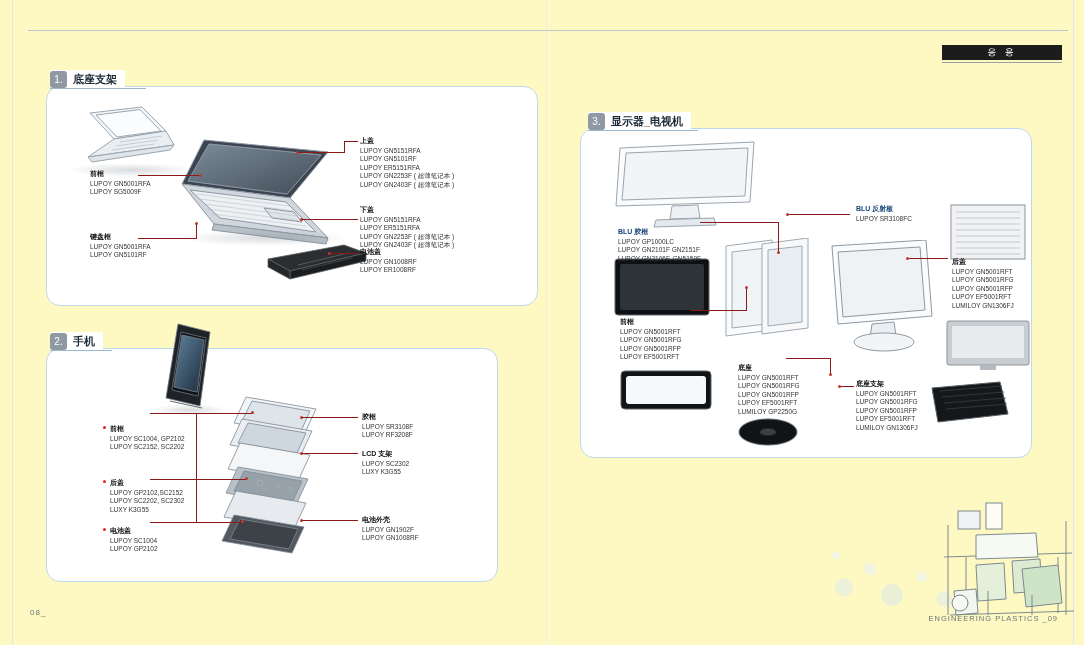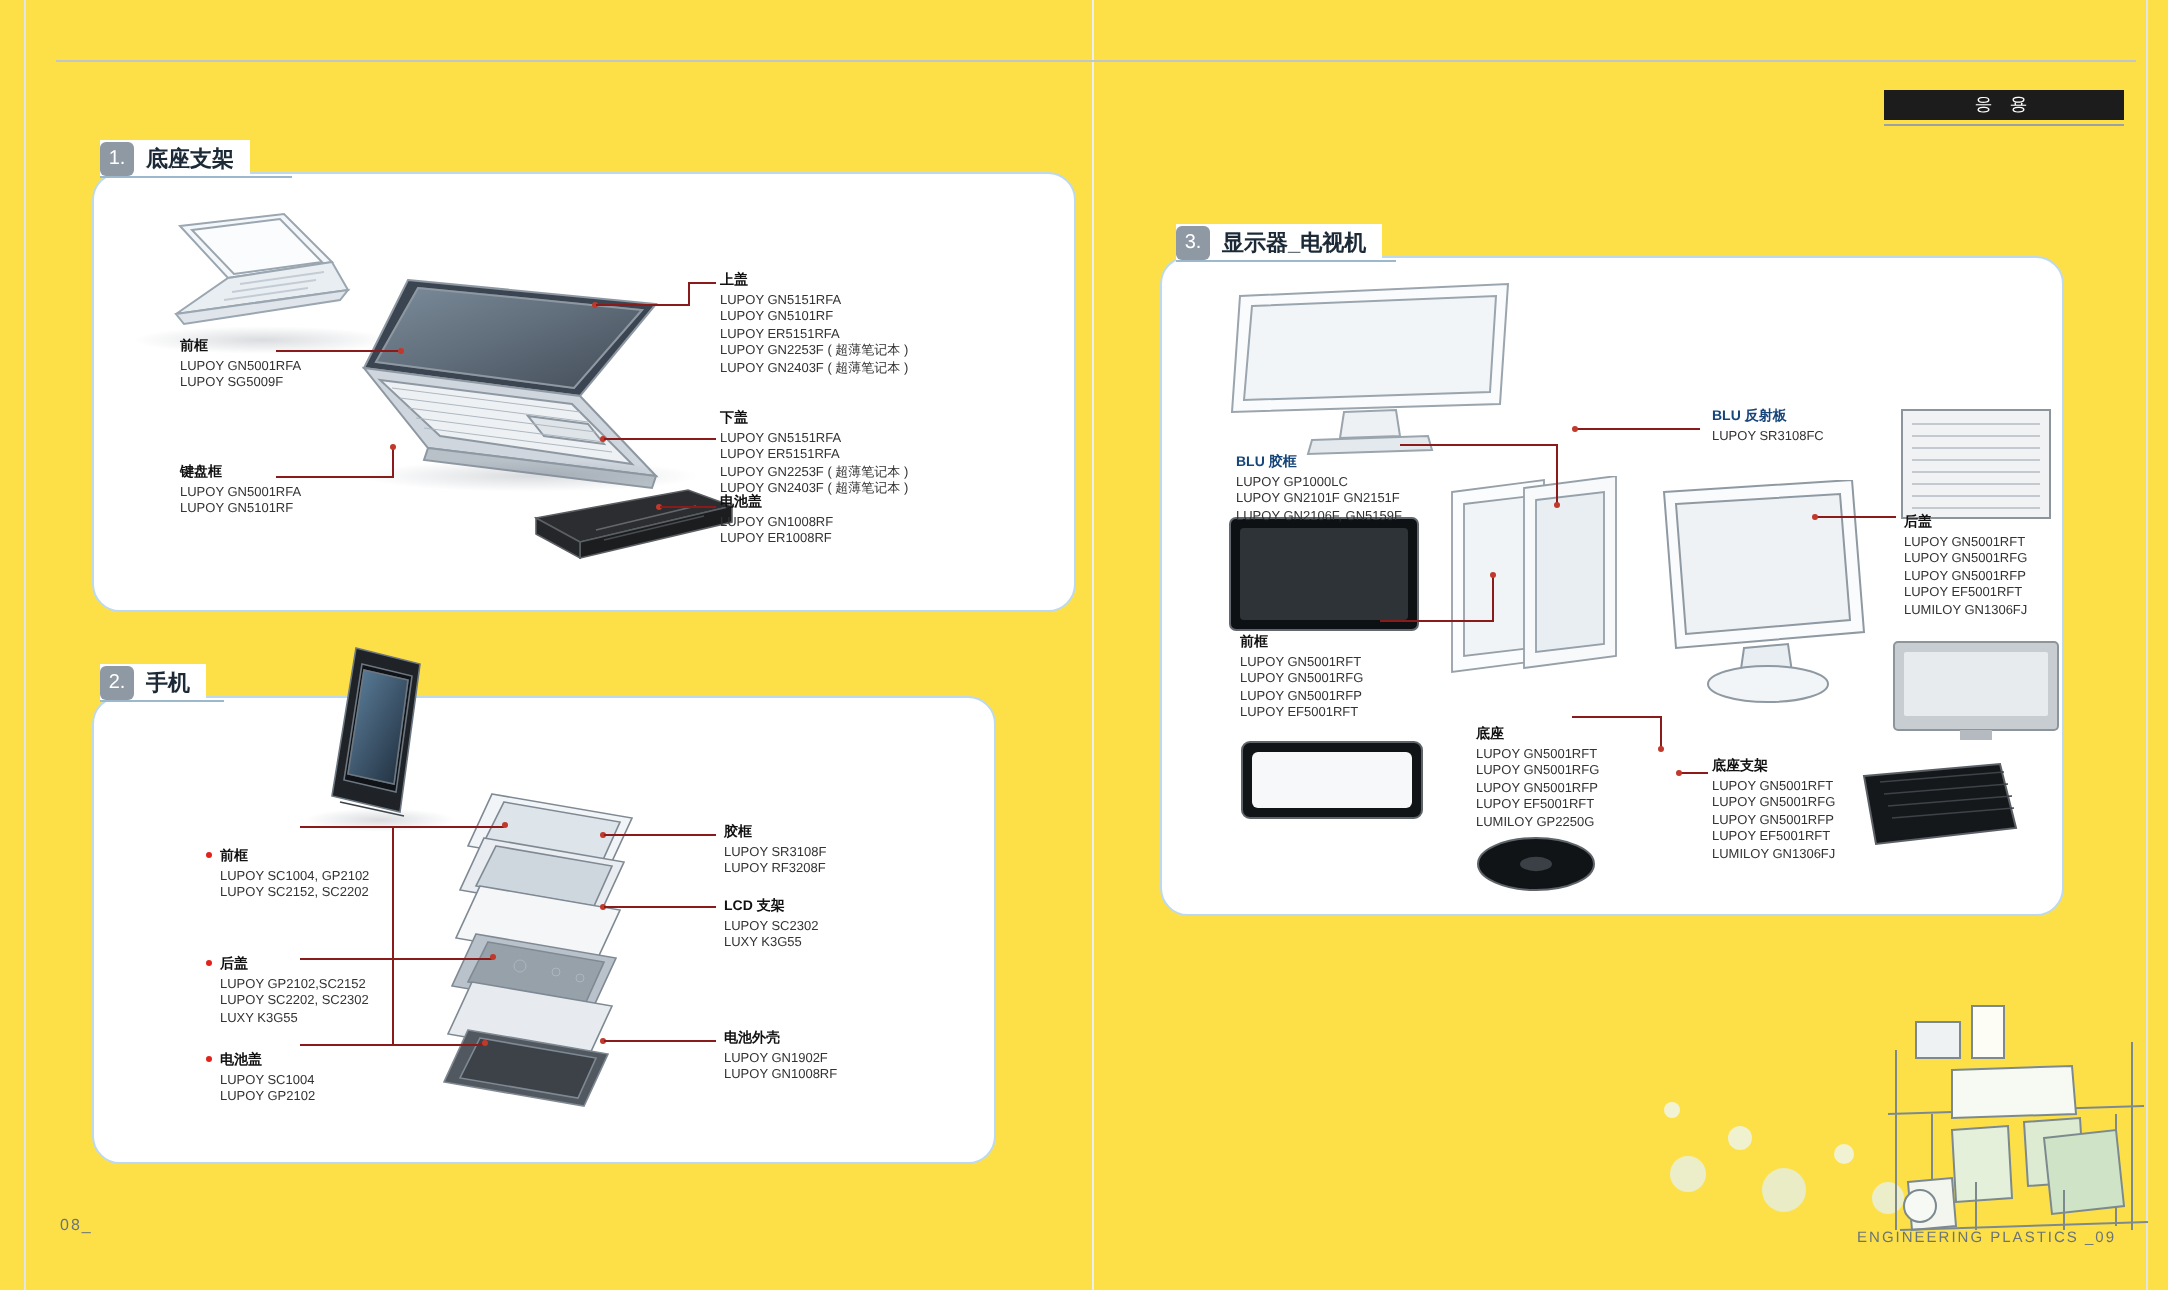--- a/index.html
+++ b/index.html
@@ -5,21 +5,21 @@
   html,body{margin:0;padding:0;}
   body{
     width:1092px;height:645px;
     background:#ffffff;
     font-family:"Liberation Sans", sans-serif;
     overflow:hidden;
     position:relative;
   }
   .page{
     position:absolute;left:0;top:0;width:1084px;height:645px;
-    background:#fde047;
+    background:#fef9c3;
   }
   
   .top-rule{
     position:absolute;left:28px;top:30px;width:1040px;height:1px;background:#bfc6cc;
   }
   .left-edge{
     position:absolute;left:12px;top:0px;width:1px;height:645px;background:#e3e6e9;
   }
   .right-edge{
     position:absolute;right:10px;top:0px;width:1px;height:645px;background:#e3e6e9;

